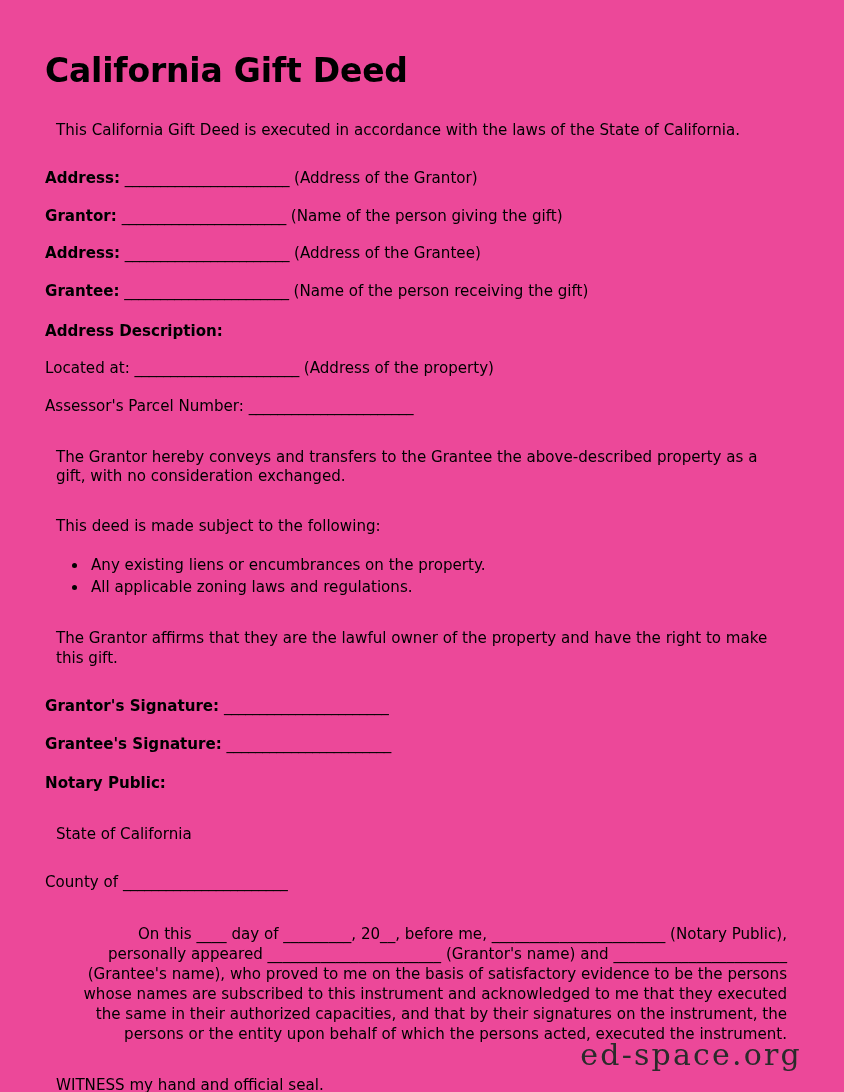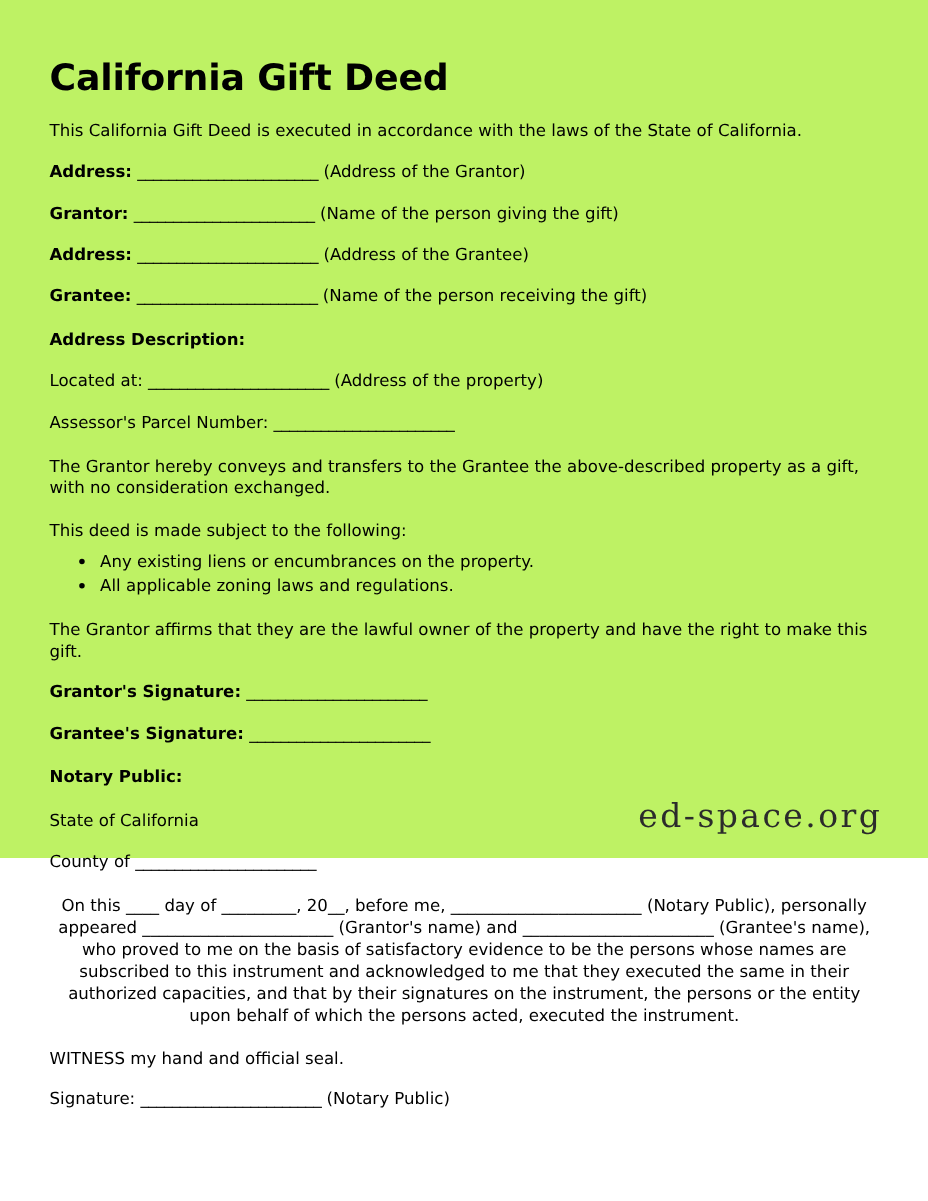--- a/index.html
+++ b/index.html
@@ -12,37 +12,37 @@
     height: 1092px;
     position: relative;
     font-family: "DejaVu Sans", sans-serif;
     color: #000000;
     overflow: hidden;
   }
   .page {
     position: absolute;
     left: 0; top: 0;
     width: 844px;
-    height: 780px;
-    background: #bef264;
+    height: 1092px;
+    background: #ec4899;
     box-sizing: border-box;
     padding: 0 45px;
   }
   .doc-title {
     font-size: 33px;
     font-weight: bold;
     letter-spacing: -0.2px;
     margin: 0;
     padding-top: 52px;
     line-height: 1.15;
   }
   .para {
     font-size: 15.1px;
     line-height: 1.28;
-    margin: 0;
+    margin: 11px;
     padding-top: 20px;
   }
   .field-row {
     font-size: 15.1px;
     line-height: 1.3;
     margin: 0;
     padding-top: 18px;
     white-space: nowrap;
   }
   .lbl-bold {
@@ -64,23 +64,23 @@
     list-style: disc;
   }
   ul.bullets li {
     font-size: 15.1px;
     line-height: 1.42;
     padding-left: 3px;
   }
   .notary-para {
     font-size: 15.1px;
     line-height: 1.33;
-    margin: 0;
+    margin: 12px;
     padding-top: 19px;
-    text-align: center;
+    text-align: right;
   }
   .watermark {
     position: absolute;
     right: 42px;
     bottom: 20px;
     font-family: "DejaVu Serif", serif;
     font-size: 30px;
     letter-spacing: 2.2px;
     color: #2b2b2b;
     white-space: nowrap;

